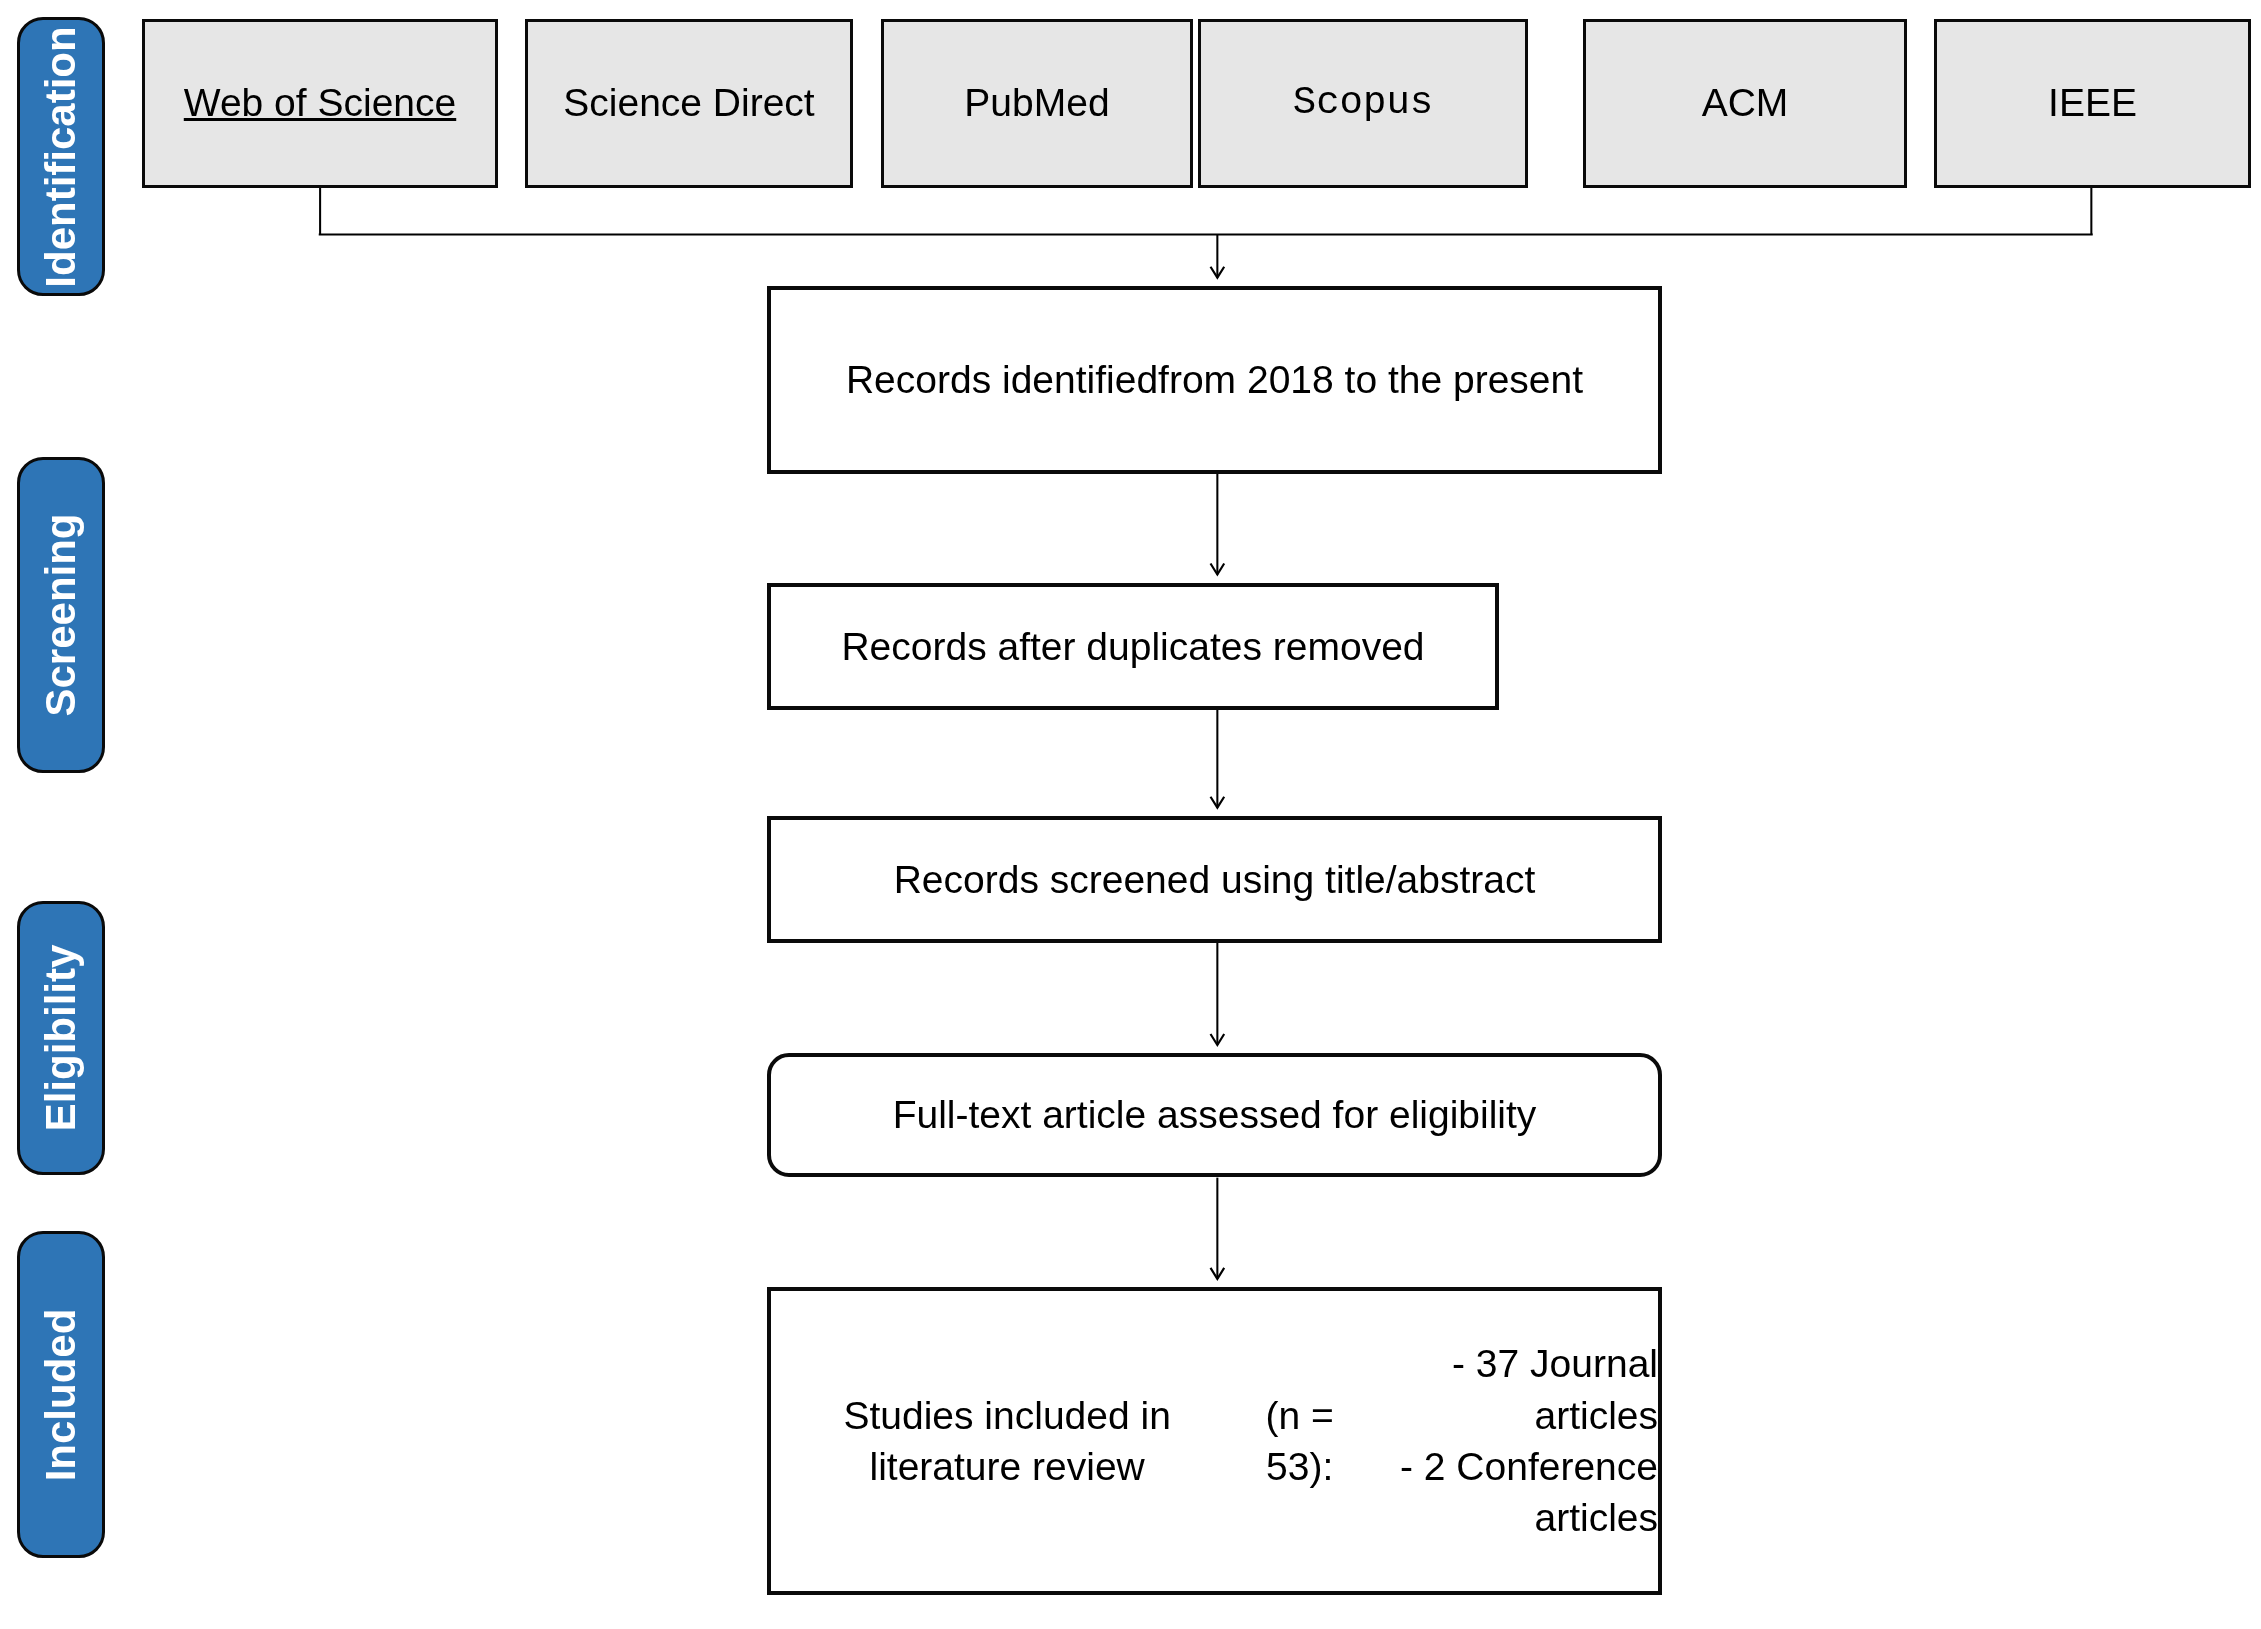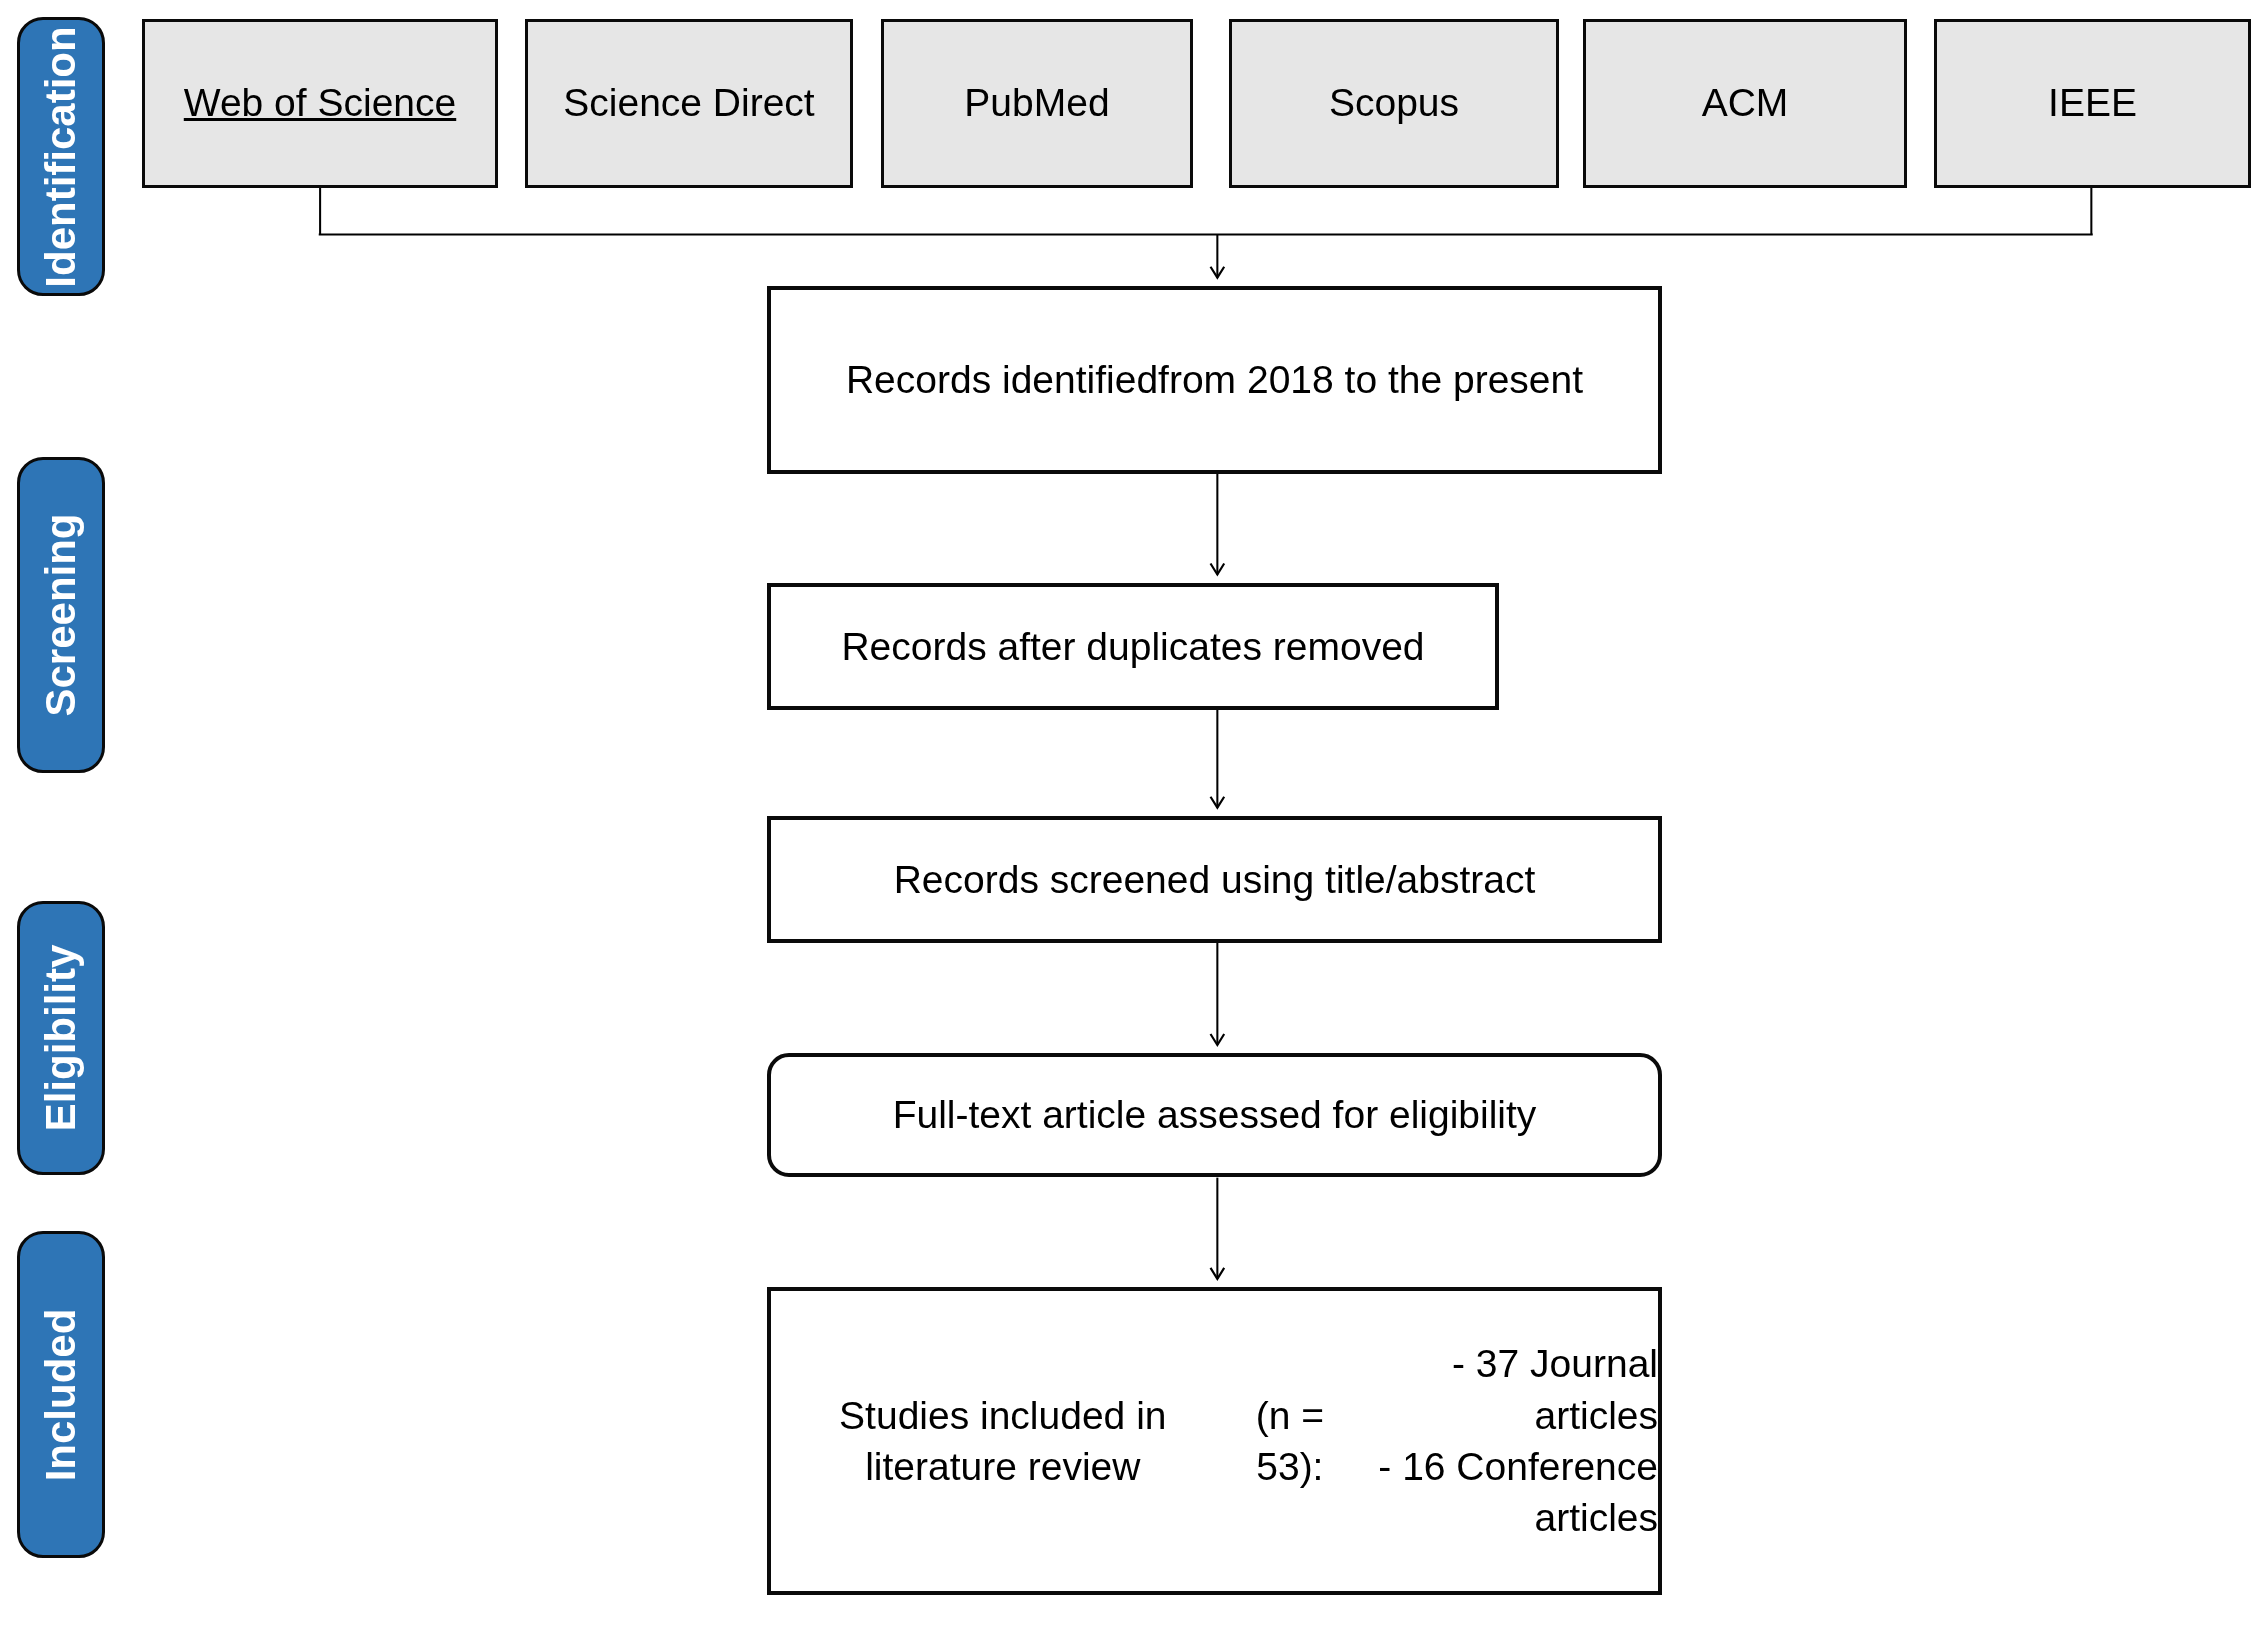--- a/index.html
+++ b/index.html
@@ -106,21 +106,21 @@
 
   <div class="source" style="left:142px; top:18.5px; width:356px; height:169px;text-decoration:underline;">
     <span>Web of Science</span>
   </div>
   <div class="source" style="left:525px; top:18.5px; width:328px; height:169px;">
     <span>Science Direct</span>
   </div>
   <div class="source" style="left:881px; top:18.5px; width:312px; height:169px;">
     <span>PubMed</span>
   </div>
-  <div class="source" style="left:1229px; top:18.5px; width:330px; height:169px;">
+  <div class="source" style="left:1198px; top:18.5px; width:330px; height:169px;font-family:Liberation Mono, monospace;">
     <span>Scopus</span>
   </div>
   <div class="source" style="left:1583px; top:18.5px; width:324px; height:169px;">
     <span>ACM</span>
   </div>
   <div class="source" style="left:1934px; top:18.5px; width:317px; height:169px;">
     <span>IEEE</span>
   </div>
 
   <div class="step" style="left:767px; top:286px; width:895px; height:188px;">
@@ -138,18 +138,18 @@
 
   <div class="step" style="left:767px; top:1053px; width:895px; height:124px;border-radius:22px;">
     <div>Full-text article assessed for eligibility</div>
   </div>
 
   <div class="step" style="left:767px; top:1287px; width:895px; height:308px;">
     <div>Studies included in literature review</div>
     <div>(n = 53):</div>
     <div class="bullets">
       <div>- 37 Journal articles</div>
-      <div>- 16 Conference articles</div>
+      <div>- 2 Conference articles</div>
     </div>
   </div>
 
 </div>
 
 
 </body></html>

